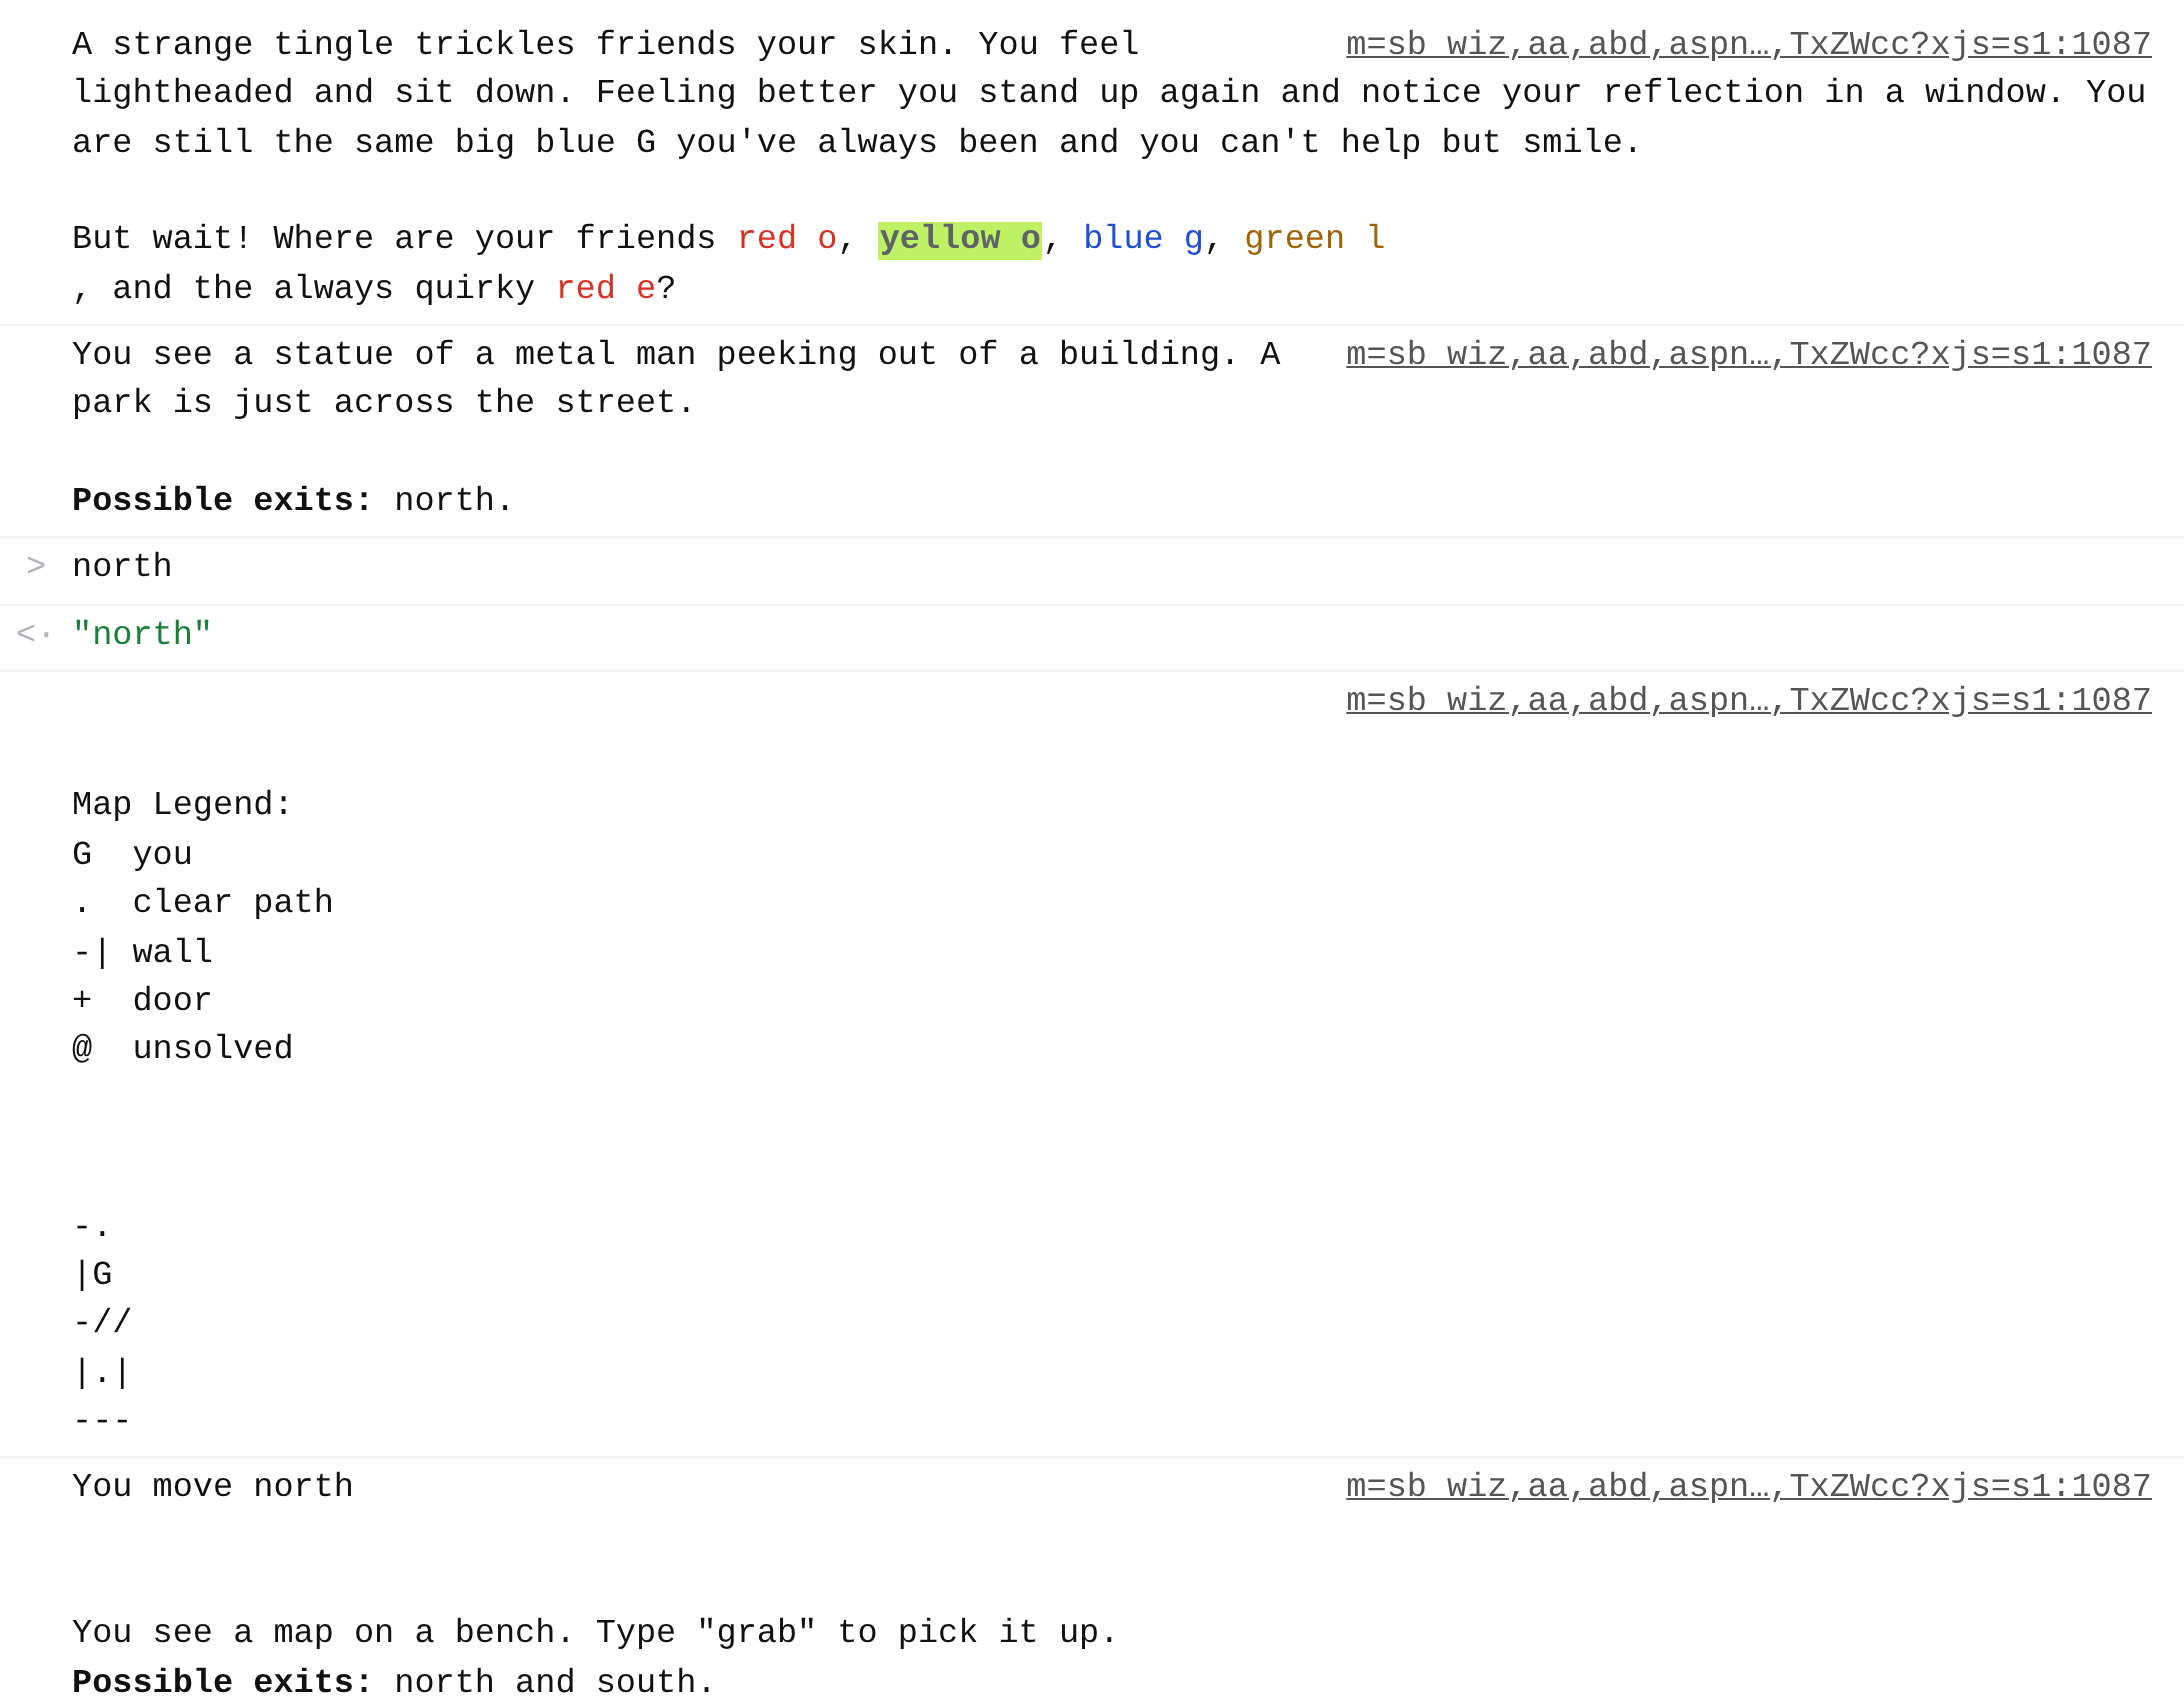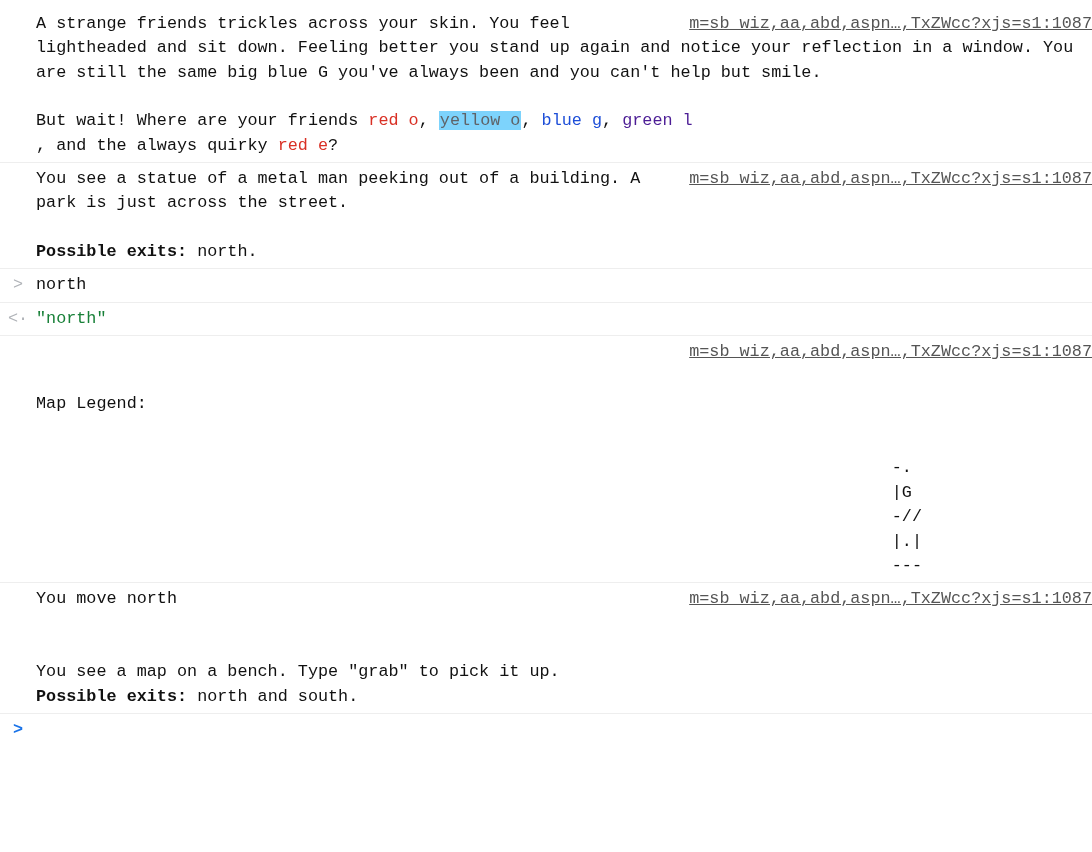--- a/index.html
+++ b/index.html
@@ -34,55 +34,56 @@
   }
   .gutter.blue { color: #1a73e8; font-weight: 700; }
   .gutter.gray { color: #b0b3b8; }
   .link {
     text-decoration: underline;
     color: #555;
     cursor: pointer;
   }
   .float-link {
     float: right;
+    margin-right: 16px;
     margin-left: 20px;
   }
   pre, .mono { font-family: inherit; margin: 0; white-space: pre; }
   .bold { font-weight: 700; text-align: center; }
   .red { color: #d93025; margin-top: 44px; }
   .blue { color: #1d4ed8; }
-  .green { color: #4c1d95; }
-  .yellow-hl { background: #7dd3fc; color: #5f6368; padding: 0 1px; }
+  .green { color: #a16207; }
+  .yellow-hl { background: #bef264; color: #5f6368; padding: 0 1px; font-weight: bold; }
   .cmd-input { color: #111; }
   .cmd-echo { color: #188038; }
   .legend-row { white-space: pre; }
   .map-and-legend {
     display: flex;
-    flex-direction: row;
+    flex-direction: column;
     align-items: flex-start;
     gap: 0;
     margin-top: 28px;
   }
   .legend { flex: 0 0 auto; }
   .map-spacer { flex: 1 1 auto; }
   .ascii-map {
     white-space: pre;
     margin-top: 64px;
     margin-right: 170px;
     color: #111;
   }
 </style>
 </head>
 <body>
 
 <div class="page">
 
   <div class="block">
     <span class="link float-link">m=sb_wiz,aa,abd,aspn…,TxZWcc?xjs=s1:1087</span>
-    <span>A strange friends trickles across</span>
+    <span>A strange tingle trickles friends</span>
     <span>your skin.  You feel lightheaded and sit down.  Feeling better you stand up again and notice your reflection in a window.  You are still the same big blue G you've always been and you can't help but smile.</span>
     <br><br>
     <span>But wait!  Where are your friends </span><span id="friendsHost"><span class="red">red o</span>, <span class="yellow-hl">yellow o</span>, <span class="blue">blue g</span>, <span class="green">green l</span></span><br><span>, and the always quirky </span><span id="lastFriend" class="red">red e</span><span>?</span>
   </div>
 
   <div class="block">
     <span class="link float-link">m=sb_wiz,aa,abd,aspn…,TxZWcc?xjs=s1:1087</span>
     <span>You see a statue of a metal man</span>
     <span>peeking out of a building.  A park is just across the street.</span>
     <br><br>
@@ -98,20 +99,27 @@
     <span class="gutter gray">&lt;·</span>
     <span class="cmd-echo">"north"</span>
   </div>
 
   <div class="block">
     <span class="link float-link">m=sb_wiz,aa,abd,aspn…,TxZWcc?xjs=s1:1087</span>
     <div style="clear:right"></div>
     <div class="map-and-legend">
       <div class="legend">
         <div>Map Legend:</div>
+        <div id="legendHost">
+            <div class="legend-row"><span>G  </span><span>you</span></div>
+            <div class="legend-row"><span>.  </span><span>clear path</span></div>
+            <div class="legend-row"><span>-| </span><span>wall</span></div>
+            <div class="legend-row"><span>+  </span><span>door</span></div>
+            <div class="legend-row"><span>@  </span><span>unsolved</span></div>
+          </div>
       </div>
       <div class="map-spacer"></div>
       <pre class="ascii-map">-.
 |G
 -//
 |.|
 ---</pre>
     </div>
   </div>
 

